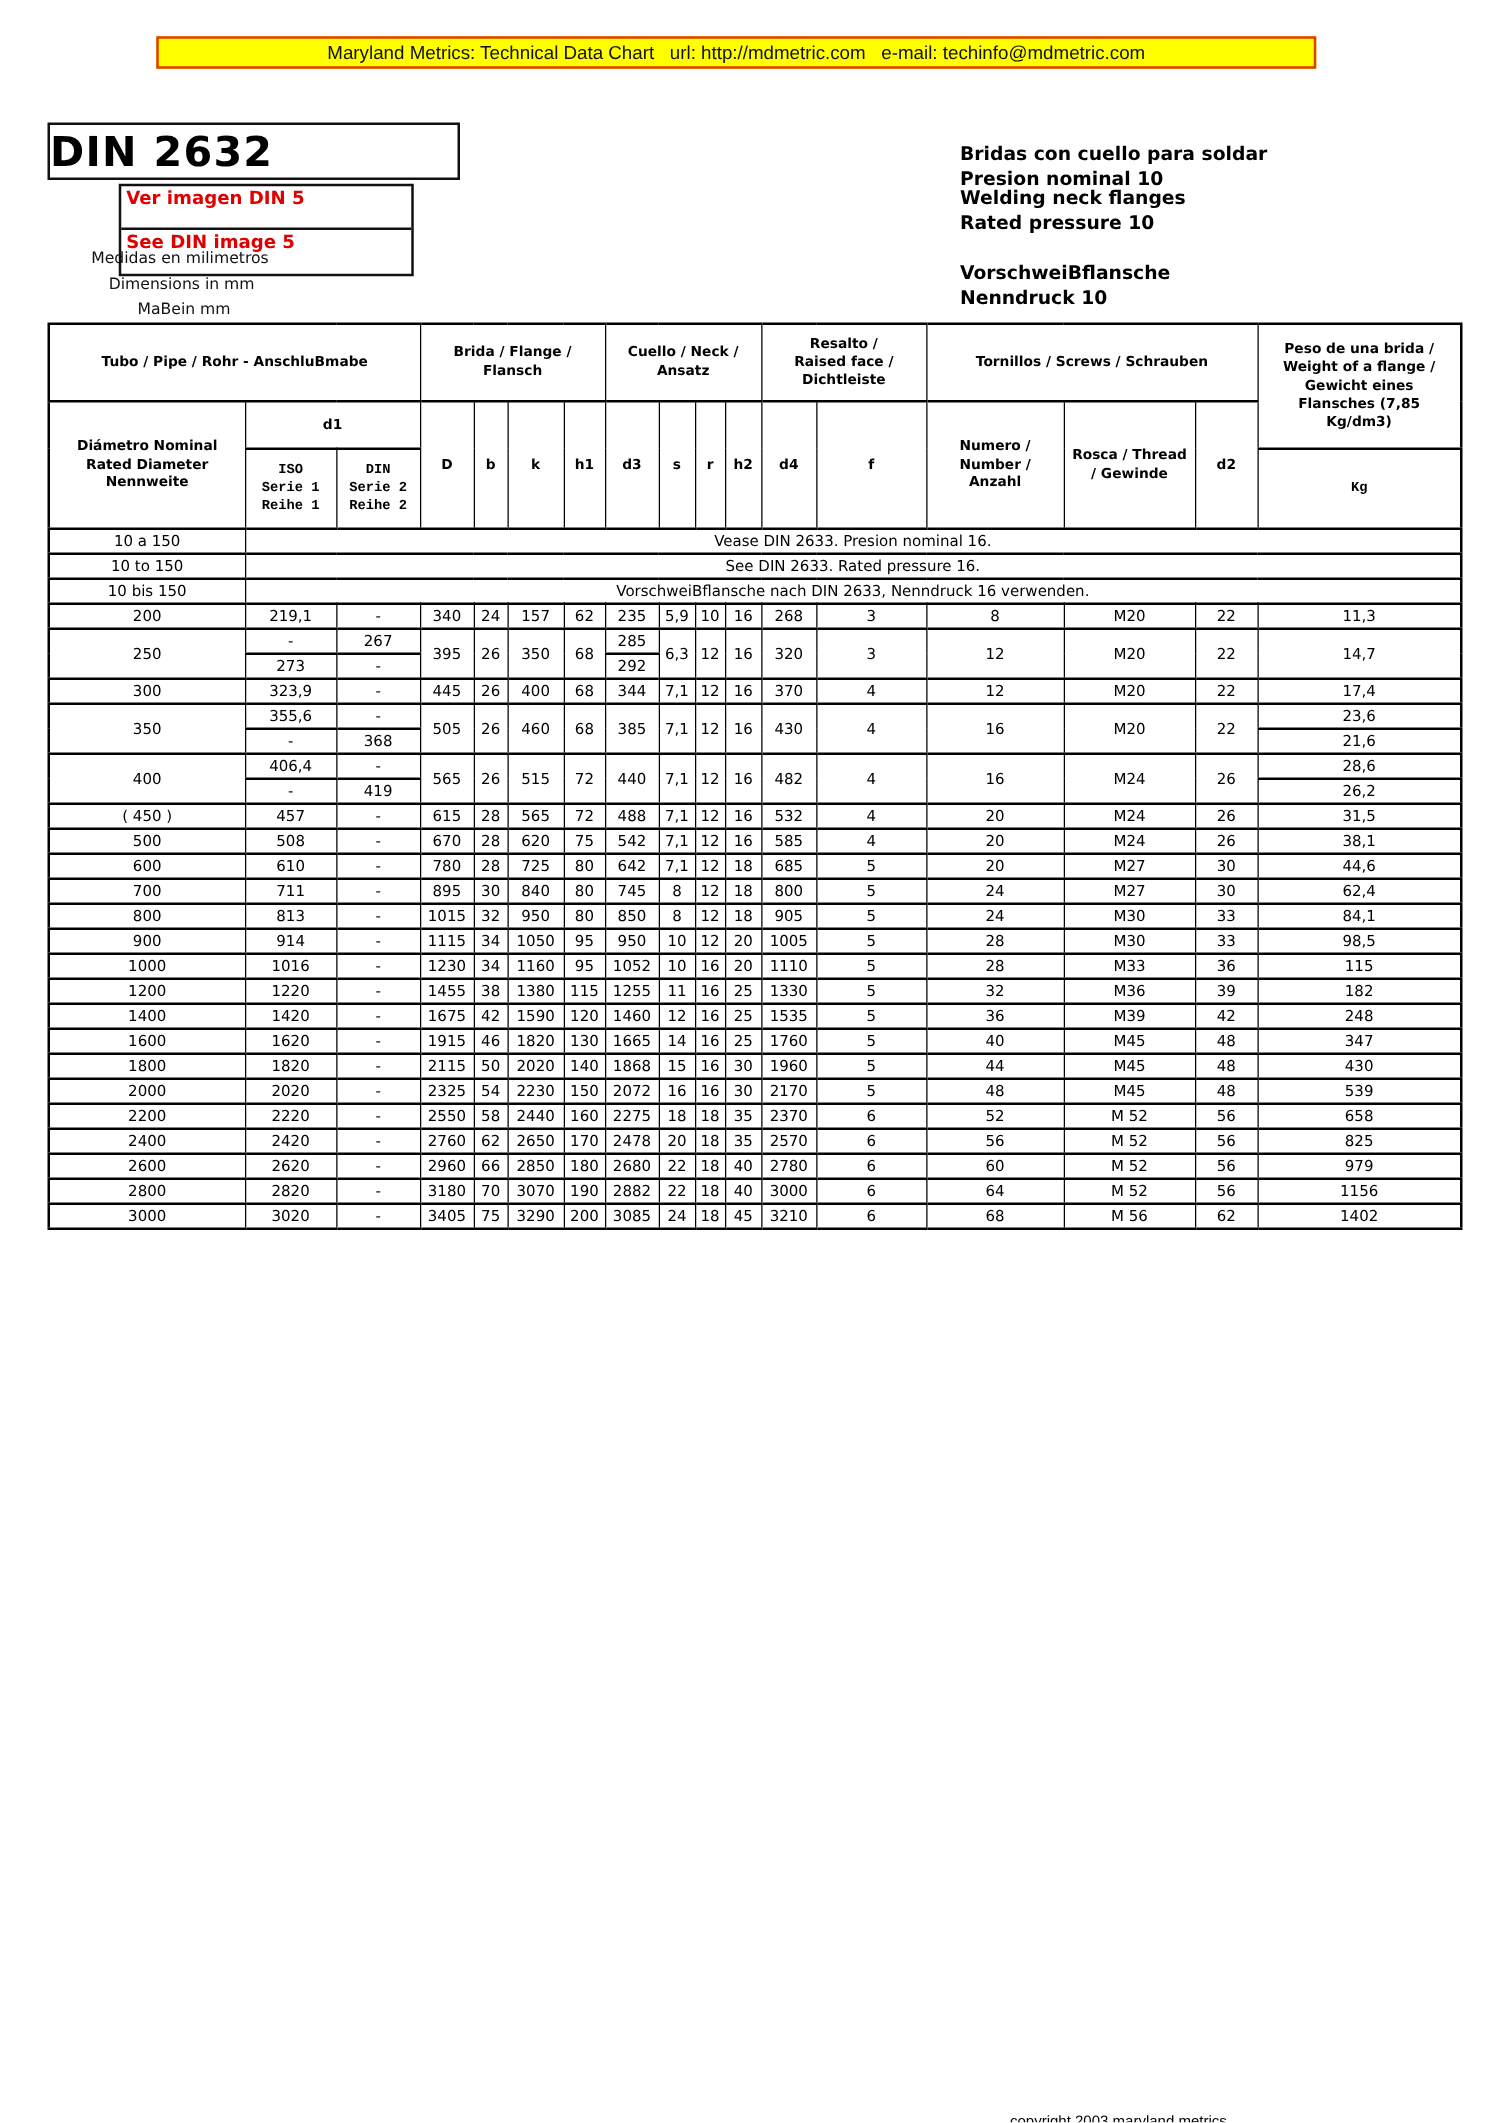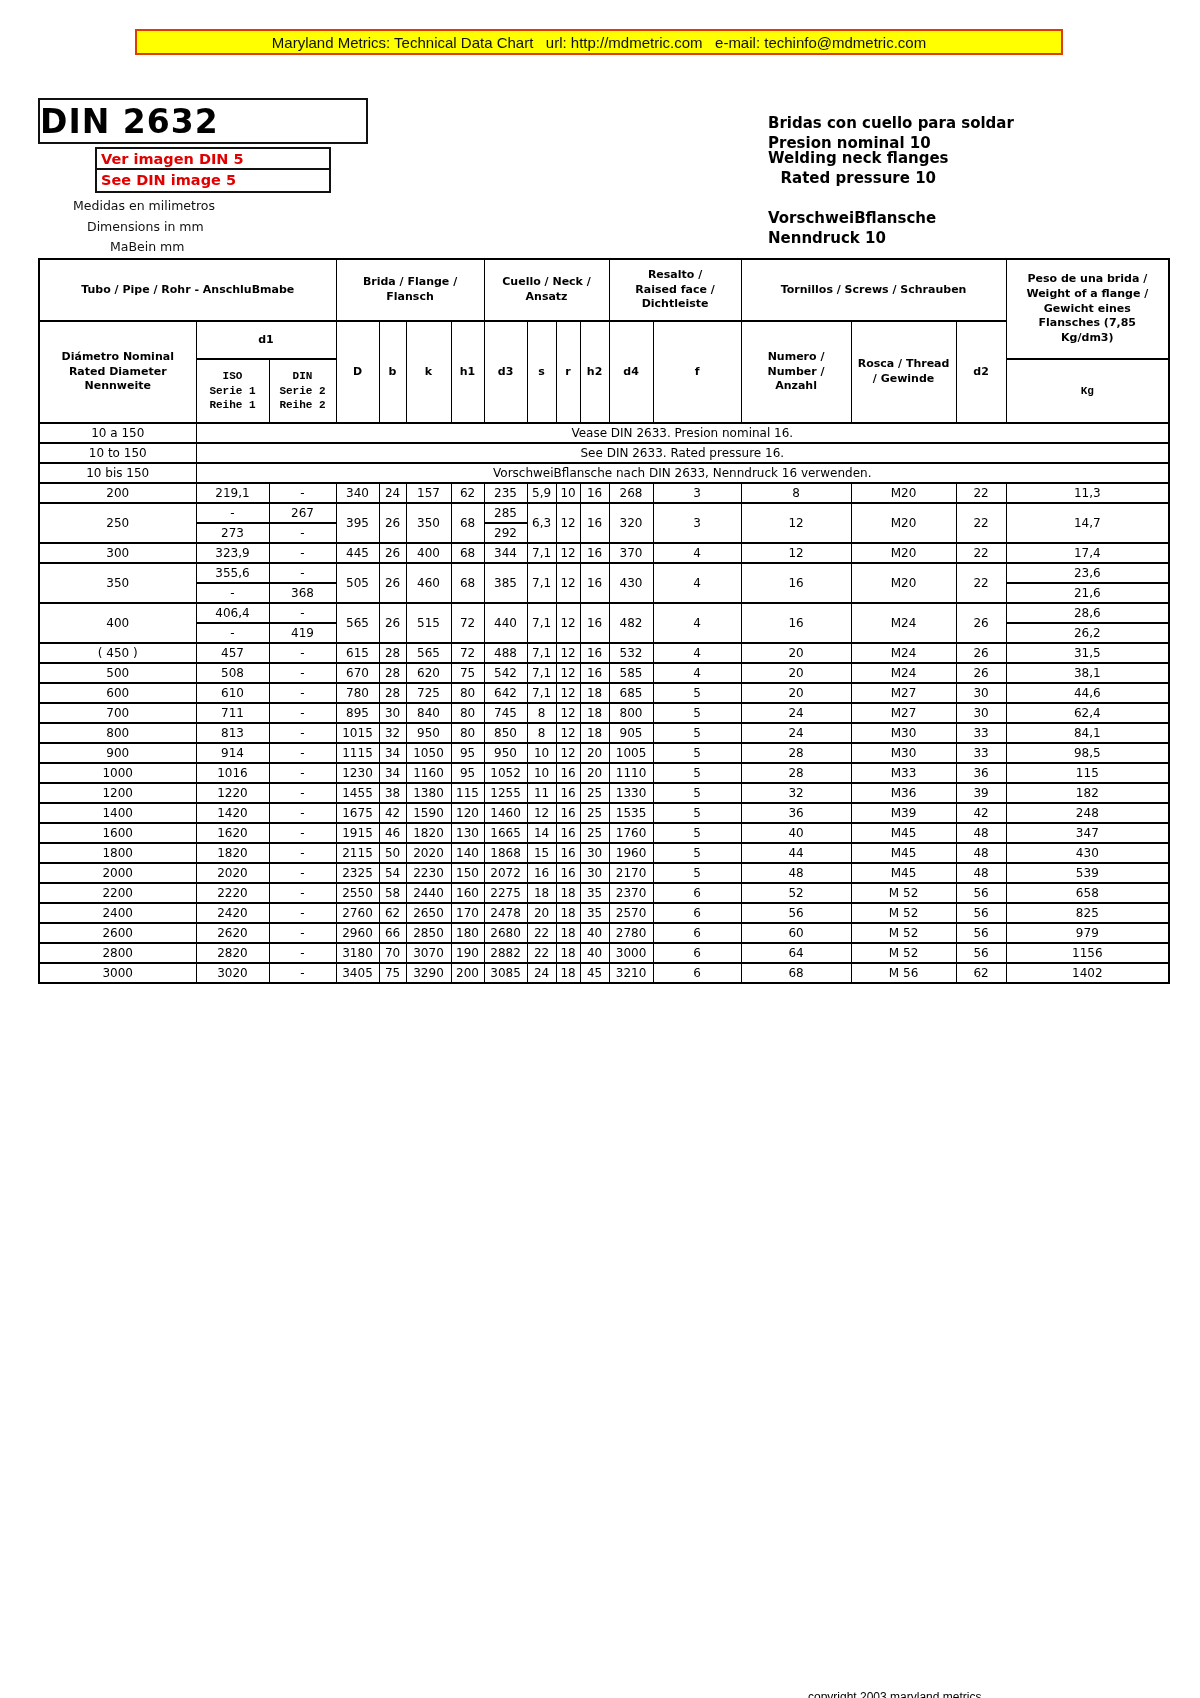--- a/index.html
+++ b/index.html
@@ -5,61 +5,61 @@
   * { box-sizing: border-box; margin: 0; padding: 0; }
   html, body { background: #ffffff; }
   .page {
     position: relative; width: 1200px; height: 1698px;
     background: #fff; overflow: hidden;
     font-family: "Liberation Sans", sans-serif; color: #000;
   }
   .abs { position: absolute; }
 
   .banner {
-    left: 135px; top: 29px; width: 928px; height: 26px;
+    left: 125px; top: 29px; width: 928px; height: 26px;
     background: #ffff00; border: 2px solid #e03c00;
     display: flex; align-items: center; justify-content: center;
   }
   .banner-text {
     font-family: "Liberation Sans", sans-serif;
     font-size: 15px; color: #111; white-space: pre;
   }
 
   .din-box {
     left: 38px; top: 98px; width: 330px; height: 46px;
     border: 2px solid #111;
     display: flex; align-items: center; justify-content: flex-start;
     font-family: "DejaVu Sans", sans-serif;
     font-weight: bold; font-size: 33px; letter-spacing: 1px;
   }
 
   .red-box { left: 95px; top: 147px; width: 236px; border: 2px solid #111; }
   .red-row {
-    height: 21px; line-height: 21px; padding-left: 4px;
+    height: 35px; line-height: 21px; padding-left: 4px;
     font-family: "DejaVu Sans", sans-serif;
     font-weight: bold; font-size: 14.5px; color: #e00000;
   }
   .red-row.first { border-bottom: 2px solid #111; }
 
   .mm-note {
     font-family: "DejaVu Sans", sans-serif;
     font-size: 12.5px; color: #111;
   }
   .mm-es { left: 73px;  top: 198px; }
   .mm-en { left: 87px;  top: 219px; }
   .mm-de { left: 110px; top: 239px; text-align: center; }
 
   .subtitle {
     left: 768px;
     font-family: "DejaVu Sans", sans-serif;
     font-weight: bold; font-size: 15px; line-height: 20px;
     white-space: pre-line;
   }
   .s-es { top: 88px; margin-top: 25px; }
-  .s-en { top: 148px; text-align: center; }
+  .s-en { top: 148px; }
   .s-de { top: 208px; }
 
   table.flange {
     position: absolute; left: 38px; top: 258px; width: 1130px;
     border-collapse: collapse; table-layout: fixed;
     border: 2px solid #000;
   }
   table.flange th, table.flange td {
     border: 1px solid #000;
     border-top-width: 2px; border-bottom-width: 2px;

